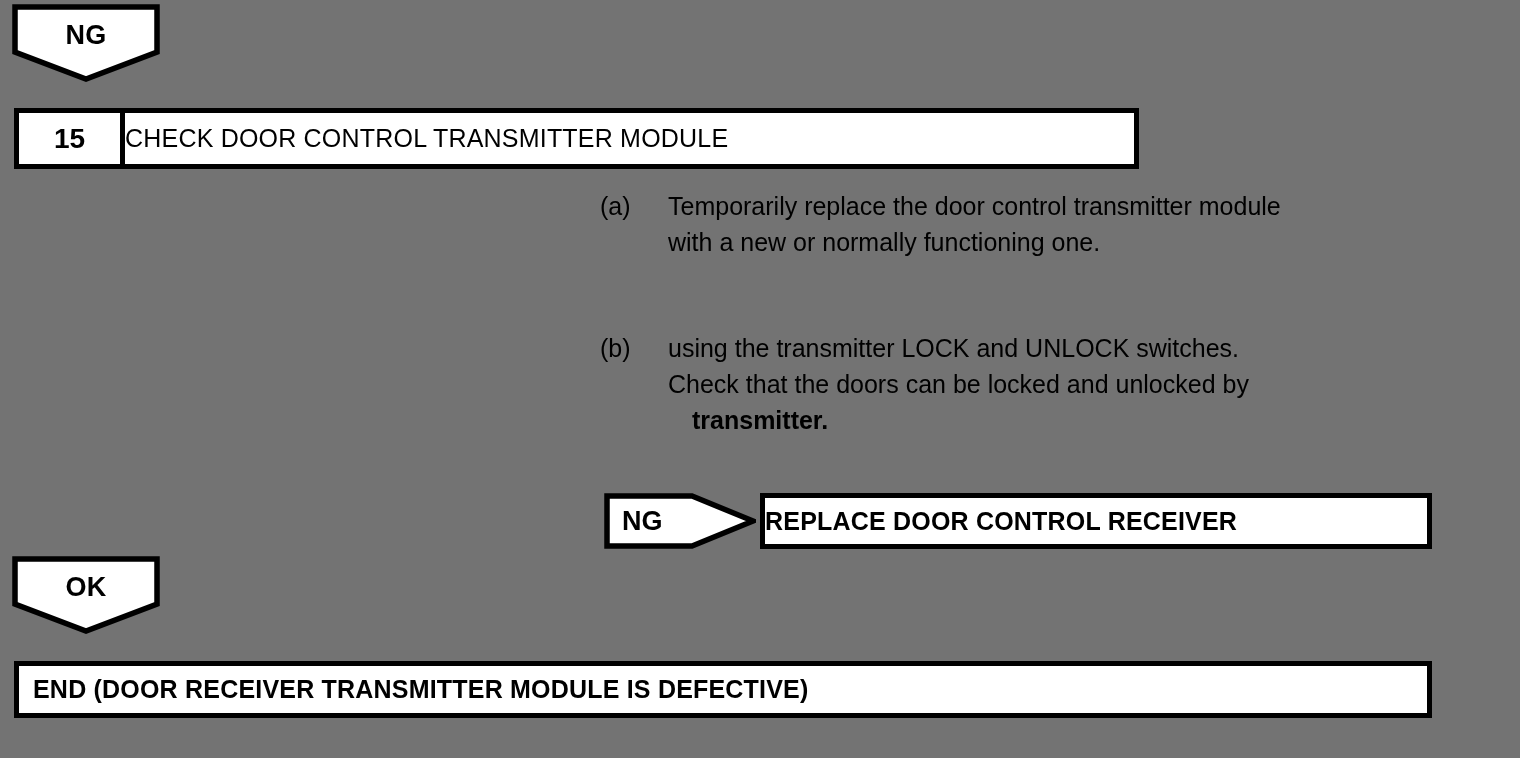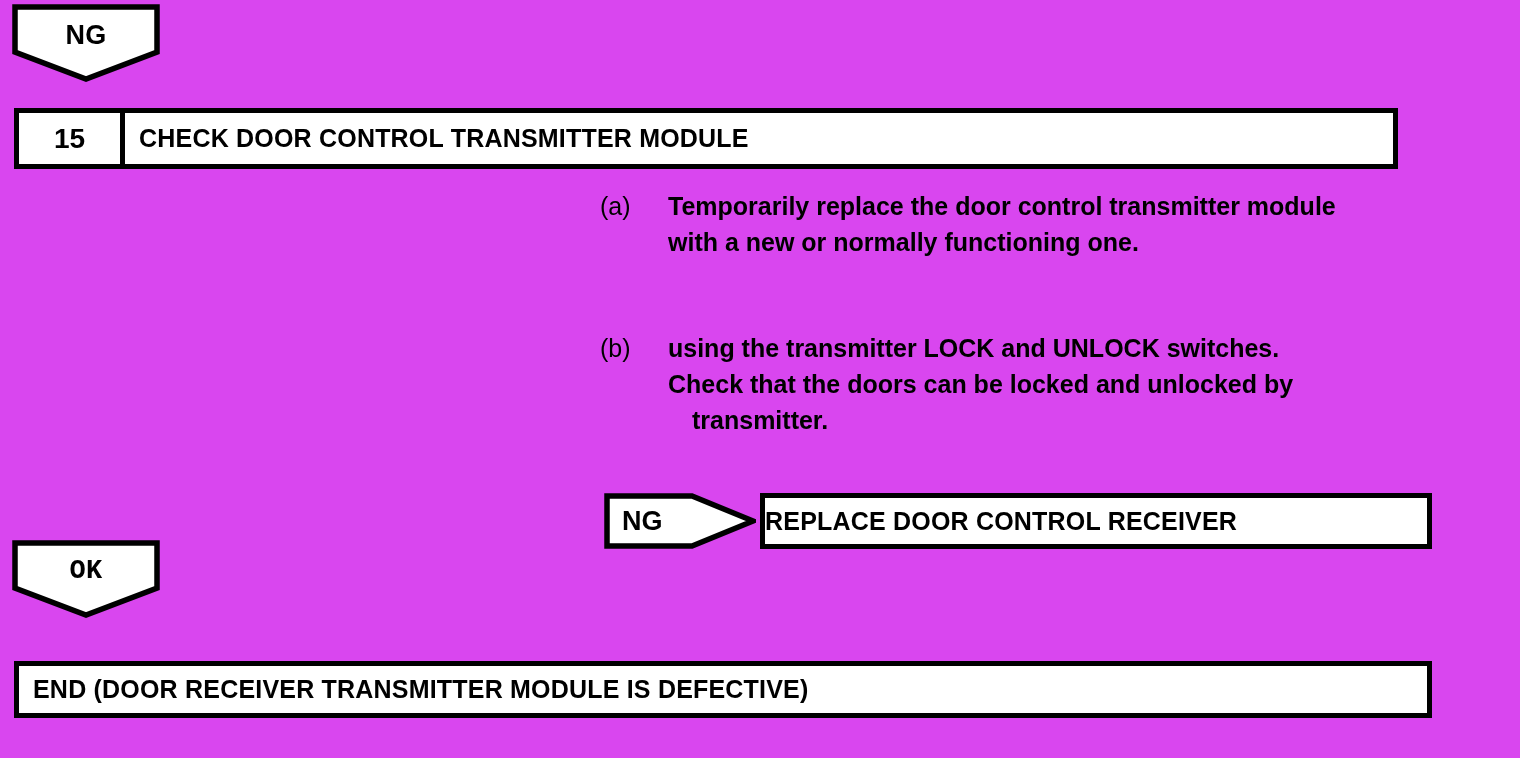--- a/index.html
+++ b/index.html
@@ -9,21 +9,21 @@
     background: #ffffff;
   }
   body {
     font-family: "Liberation Sans", sans-serif;
     color: #000000;
   }
   #page {
     position: relative;
     width: 1520px;
     height: 758px;
-    background: #d946ef;
+    background: #737373;
     overflow: hidden;
   }
 
   
   .pentagon {
     position: absolute;
     width: 148px;
     height: 78px;
   }
   .pentagon svg {
@@ -39,57 +39,57 @@
     left: 0;
     width: 148px;
     height: 44px;
     line-height: 44px;
     text-align: center;
     font-size: 27px;
     font-weight: bold;
     letter-spacing: 0.3px;
   }
   #marker-ng-top { left: 12px; top: 4px; }
-  #marker-ok     { left: 12px; top: 540px; font-family: Liberation Mono, monospace; }
+  #marker-ok     { left: 12px; top: 556px; }
 
   
   .flowbox {
     position: absolute;
     border: 5px solid #000000;
     background: #ffffff;
     box-sizing: border-box;
   }
 
   
   #step-box {
     left: 14px;
     top: 108px;
-    width: 1384px;
+    width: 1125px;
     height: 61px;
     display: flex;
     align-items: stretch;
   }
   #step-number {
     width: 106px;
     flex: 0 0 106px;
     border-right: 5px solid #000000;
     box-sizing: border-box;
     display: flex;
     align-items: center;
     justify-content: center;
     font-size: 28px;
     font-weight: bold;
   }
   #step-title {
     flex: 1 1 auto;
     display: flex;
     align-items: center;
-    padding-left: 14px;
-    font-size: 25px;
-    font-weight: bold;
+    padding-left: 0;
+    font-size: 25px;
+    font-weight: normal;
     letter-spacing: 0.2px;
     white-space: nowrap;
   }
 
   
   #replace-box {
     left: 760px;
     top: 493px;
     width: 672px;
     height: 56px;
@@ -131,21 +131,20 @@
     font-size: 25px;
     line-height: 36px;
   }
   .instr-body {
     flex: 1 1 auto;
   }
   .instr-line {
     font-size: 25px;
     line-height: 36px;
     white-space: nowrap;
-    font-weight: bold;
   }
   .spacer-b { height: 70px; }
   .ok-label {
     font-size: 25px;
     line-height: 36px;
     font-weight: bold;
   }
   .ok-criteria {
     margin-left: 24px;
   }

